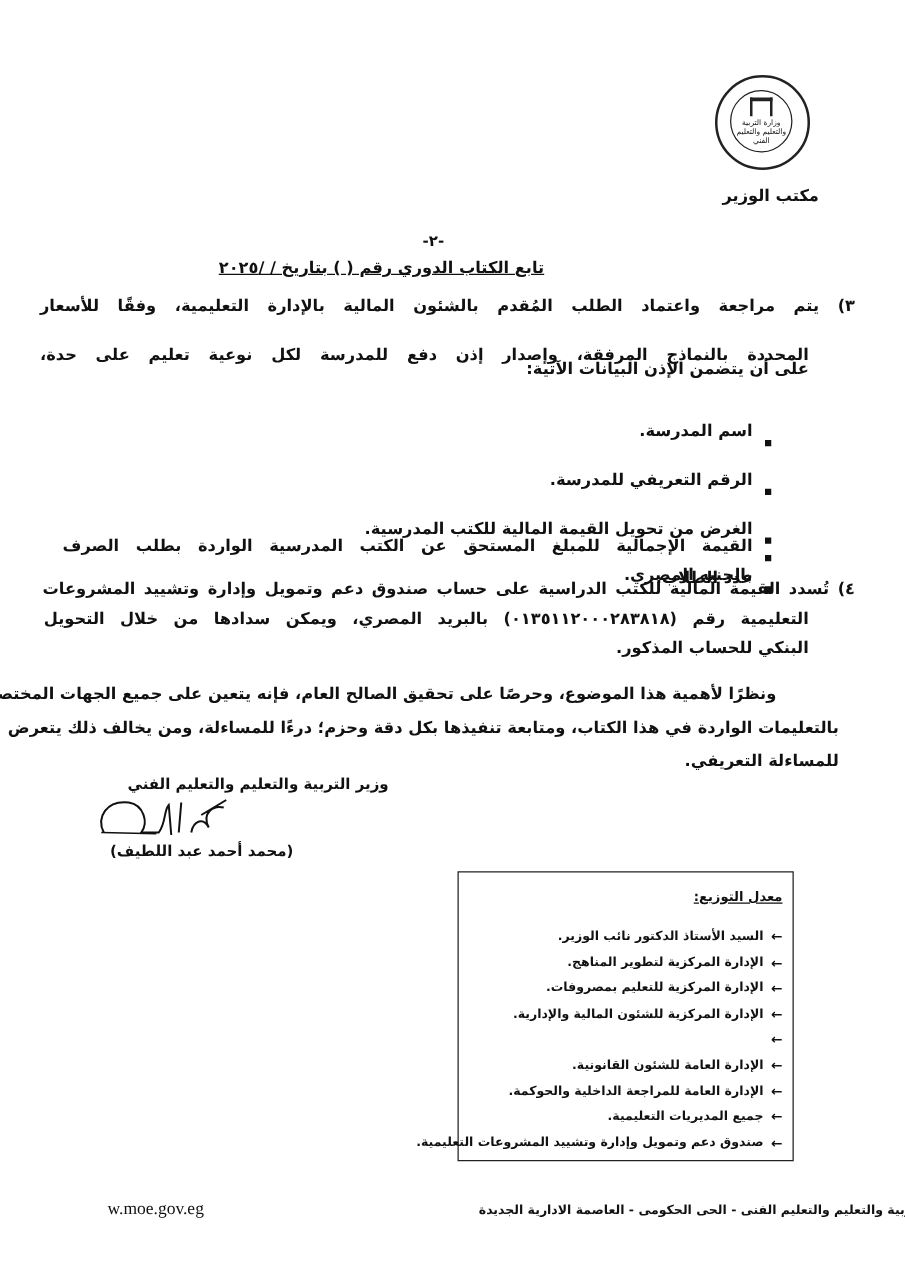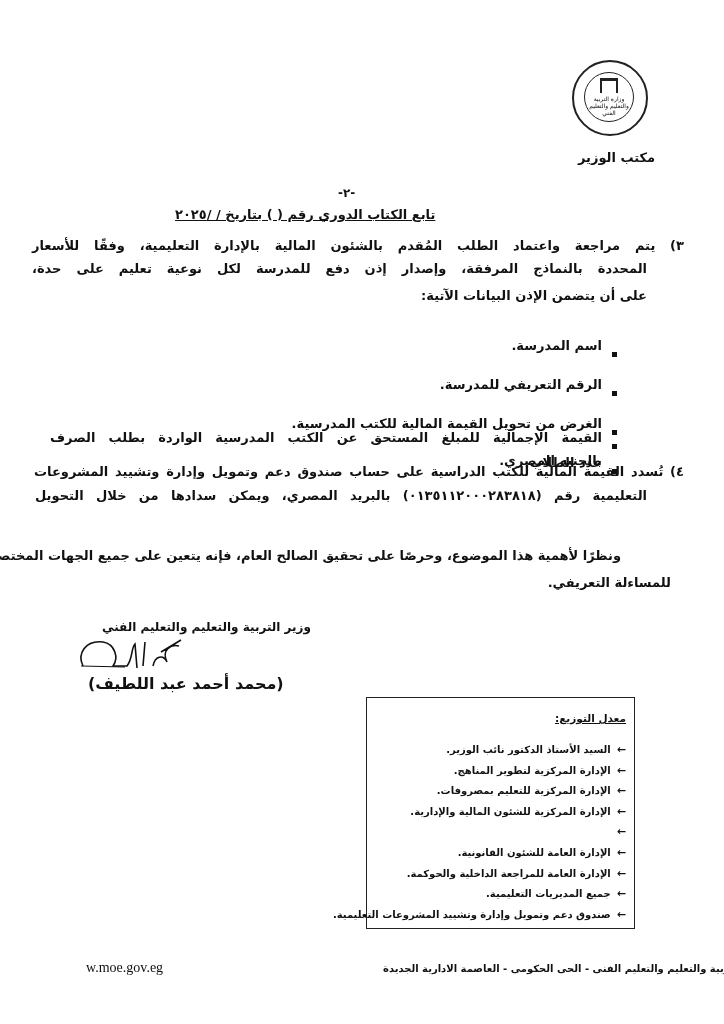--- a/index.html
+++ b/index.html
@@ -36,21 +36,21 @@
     }
     .line { white-space: nowrap; text-align: justify; text-align-last: justify; }
     .bullets { position: absolute; right: 107px; top: 318px; font-size: 13px; font-weight: bold; line-height: 23px; }
     .bullet-item { display: flex; align-items: flex-end; gap: 10px; white-space: nowrap; margin-top: 16px; }
     .bullet-sq { width: 5px; height: 5px; background: #111; margin-top: 9px; flex: 0 0 auto; }
     .emph {
       position: absolute; left: 36px; width: 635px; font-size: 13px; font-weight: 900; line-height: 27px;
     }
     .sig-title { position: absolute; left: 68px; top: 620px; font-size: 12px; font-weight: 900; white-space: nowrap; margin-left: 34px; }
     .signature { position: absolute; left: 75px; top: 636px; width: 110px; height: 38px; }
-    .sig-name { position: absolute; left: 88px; top: 674px; font-size: 16px; font-weight: 900; white-space: nowrap; }
+    .sig-name { position: absolute; left: 88px; top: 674px; font-size: 12px; font-weight: 900; white-space: nowrap; }
     .dist-box {
       position: absolute; left: 366px; top: 697px; width: 269px; height: 232px;
       border: 1.5px solid #222; box-sizing: border-box;
     }
     .dist-title { position: absolute; right: 8px; top: 14px; font-size: 10.5px; font-weight: bold; text-decoration: underline; }
     .dist-list { position: absolute; right: 8px; top: 42px; font-size: 10px; font-weight: bold; line-height: 20.6px; }
     .dist-item { display: flex; gap: 6px; white-space: nowrap; }
     .arrow { font-size: 11px; }
     .footer-ar { position: absolute; left: 383px; top: 963px; font-size: 10px; font-weight: bold; white-space: nowrap; }
     .footer-web { position: absolute; left: 86px; top: 960px; font-family: "Liberation Serif", serif; font-size: 14px; direction: ltr; }
@@ -75,21 +75,21 @@
   </div>
 </div>
 <div class="office">مكتب الوزير</div>
 
 <div class="page-num">-٢-</div>
 <div class="subject">تابع الكتاب الدوري رقم (    ) بتاريخ /  /٢٠٢٥</div>
 
 <div class="para" style="right:40px; top:234px; width:652px;">
   <div class="line">٣) يتم مراجعة واعتماد الطلب المُقدم بالشئون المالية بالإدارة التعليمية، وفقًا للأسعار</div>
 </div>
-<div class="para" style="right:77px; top:257px; width:615px;">
+<div class="para" style="right:77px; top:273px; width:615px;">
   <div class="line">المحددة بالنماذج المرفقة، وإصدار إذن دفع للمدرسة لكل نوعية تعليم على حدة،</div>
 </div>
 <div class="para" style="right:77px; top:284px;">
   <div>على أن يتضمن الإذن البيانات الآتية:</div>
 </div>
 
 <div class="bullets">
   <div class="bullet-item">
     <span class="bullet-sq"></span>
     <span>اسم المدرسة.</span>
@@ -113,24 +113,26 @@
     <span class="line" style="flex:1;">القيمة الإجمالية للمبلغ المستحق عن الكتب المدرسية الواردة بطلب الصرف</span>
   </div>
   <div style="padding-right:15px;">بالجنيه المصري.</div>
 </div>
 
 <div class="para" style="right:40px; top:460px; width:650px;">
   <div class="line">٤) تُسدد القيمة المالية للكتب الدراسية على حساب صندوق دعم وتمويل وإدارة وتشييد المشروعات</div>
 </div>
 <div class="para" style="right:77px; top:484px; width:612px;">
   <div class="line">التعليمية رقم (٠١٣٥١١٢٠٠٠٢٨٣٨١٨) بالبريد المصري، ويمكن سدادها من خلال التحويل</div>
+  <div>البنكي للحساب المذكور.</div>
 </div>
 
 <div class="emph" style="top:542px;">
   <div class="line" style="padding-right:50px;">ونظرًا لأهمية هذا الموضوع، وحرصًا على تحقيق الصالح العام، فإنه يتعين على جميع الجهات المختصة الالتزام</div>
+  <div class="line">بالتعليمات الواردة في هذا الكتاب، ومتابعة تنفيذها بكل دقة وحزم؛ درءًا للمساءلة، ومن يخالف ذلك يتعرض</div>
   <div>للمساءلة التعريفي.</div>
 </div>
 
 <div class="sig-title">وزير التربية والتعليم والتعليم الفني</div>
 <svg class="signature" viewBox="0 0 110 38">
   <path d="M8,30 C2,18 10,4 28,6 C40,8 44,22 38,30 L52,30 C58,22 56,12 60,8 L62,32 M68,30 L70,6 M78,30 C80,20 88,18 92,26 C86,14 96,8 104,10 M86,16 L106,4" fill="none" stroke="#111" stroke-width="1.6"></path>
   <path d="M6,30 L50,31" fill="none" stroke="#111" stroke-width="1.2"></path>
 </svg>
 <div class="sig-name">(محمد أحمد عبد اللطيف)</div>
 

